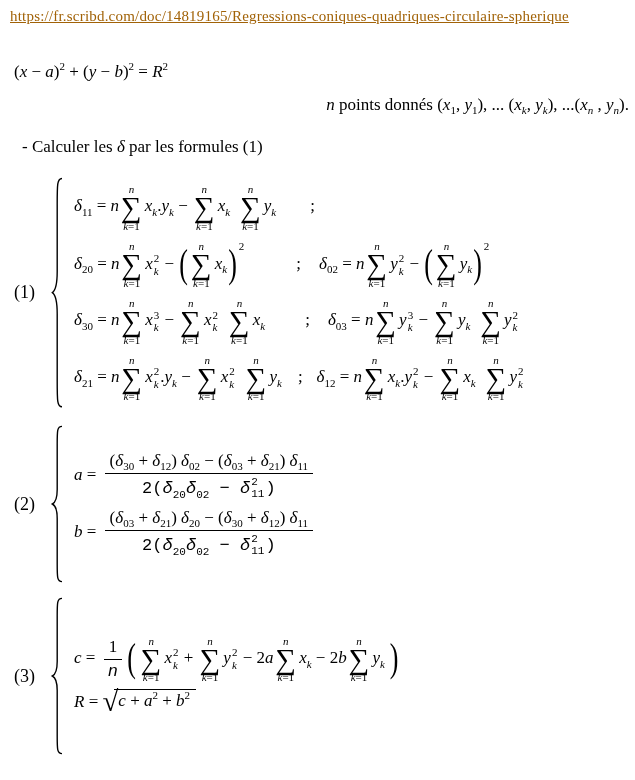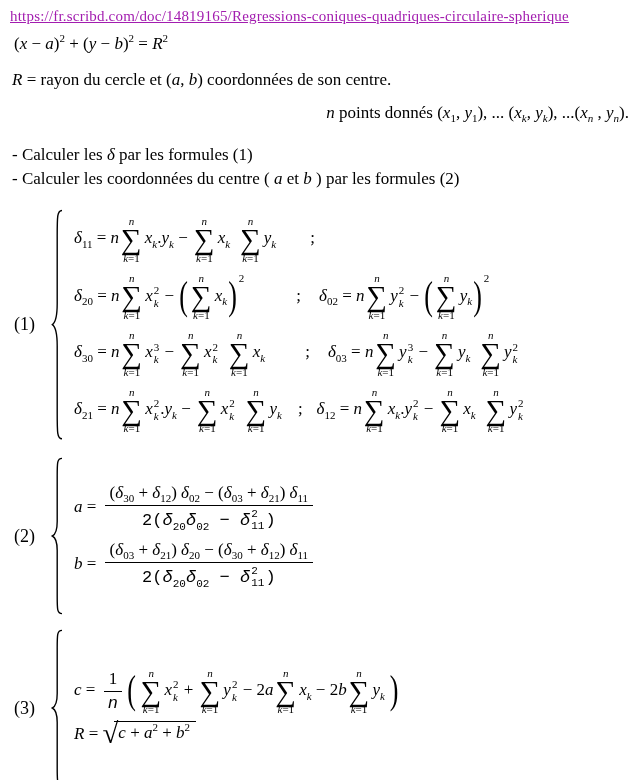--- a/index.html
+++ b/index.html
@@ -11,24 +11,24 @@
   }
   .page{padding:6px 6px 0 10px;}
   .url{
     display:inline-block;
     font-size:15px;
     text-decoration:underline;
     cursor:pointer;
     letter-spacing:0.2px;
   }
   .mline{white-space:nowrap;}
-  .eq-circle{margin-top:8px;margin-left:4px;}
+  .eq-circle{margin-top:36px;margin-left:4px;}
   .r-def{margin-top:16px;margin-left:2px;}
   .n-points{margin-top:13px;margin-left:2px;text-align:right;}
-  .bullets{margin-top:20px;margin-left:2px;line-height:24px;}
+  .bullets{margin-top:20px;margin-left:12px;line-height:24px;}
 
   
   .mv{font-style:italic;}
   .mt{font-style:normal;}
   sub.msub{font-size:11px;line-height:0;}
   sup.msup{font-size:11px;line-height:0;}
   .mbsup{font-size:11px;display:inline-block;vertical-align:19px;margin-left:1px;}
   .mss{display:inline-flex;flex-direction:column;align-items:flex-start;vertical-align:middle;line-height:1;margin:0 1px;}
   .mss .sst,.mss .ssb{font-size:11px;line-height:1.15;}
   .msum{display:inline-flex;flex-direction:column;align-items:center;vertical-align:middle;line-height:1;margin:0 3px 0 2px;}
@@ -56,31 +56,29 @@
   .srow{white-space:nowrap;}
   .sys1 .srow{margin:8px 0;}
   .sys2 .srow{margin:7px 0;}
   .sys3 .srow{margin:6px 0;}
 </style>
 </head>
 <body style="background: rgb(255, 255, 255); color: rgb(0, 0, 0);">
 
 <div class="page">
 
-  <a class="url" href="#" style="color: #a21caf; text-decoration: underline;">https://fr.scribd.com/doc/14819165/Regressions-coniques-quadriques-circulaire-spherique</a>
+  <a class="url" href="#" style="color: #a16207; text-decoration: underline;">https://fr.scribd.com/doc/14819165/Regressions-coniques-quadriques-circulaire-spherique</a>
 
   <div class="mline eq-circle"><span class="mt">(</span><span class="mv">x</span><span class="mt"> − </span><span class="mv">a</span><span class="mt">)</span><sup class="msup"><span>2</span></sup><span class="mt"> + (</span><span class="mv">y</span><span class="mt"> − </span><span class="mv">b</span><span class="mt">)</span><sup class="msup"><span>2</span></sup><span class="mt"> =  </span><span class="mv">R</span><sup class="msup"><span>2</span></sup></div>
 
-  <div class="mline r-def"><span class="mv">R</span><span class="mt"> = rayon du cercle et (</span><span class="mv">a</span><span class="mt">, </span><span class="mv">b</span><span class="mt">) coordonnées de son centre.</span></div>
 
   <div class="mline n-points"><span class="mv">n</span><span class="mt"> points donnés (</span><span class="mv">x</span><sub class="msub"><span>1</span></sub><span class="mt">, </span><span class="mv">y</span><sub class="msub"><span>1</span></sub><span class="mt">), ... (</span><span class="mv">x</span><sub class="msub"><span class="mv">k</span></sub><span class="mt">, </span><span class="mv">y</span><sub class="msub"><span class="mv">k</span></sub><span class="mt">), ...(</span><span class="mv">x</span><sub class="msub"><span class="mv">n</span></sub><span class="mt"> , </span><span class="mv">y</span><sub class="msub"><span class="mv">n</span></sub><span class="mt">).</span></div>
 
   <div class="bullets">
     <div class="mline"><span class="mt">- Calculer les </span><span class="mv">δ</span><span class="mt"> par les formules (1)</span></div>
-    <div class="mline"><span class="mt">- Calculer les coordonnées du centre ( </span><span class="mv">a</span><span class="mt"> et </span><span class="mv">b</span><span class="mt"> ) par les formules (2)</span></div>
   </div>
 
   <div class="systems">
       <div class="system sys1">
         <div class="sys-label">(1)</div>
         <div class="brace-box">
           <svg class="brace" viewBox="0 0 20 200" preserveAspectRatio="none">
             <path d="M15 3 C9 3 9 8 9 25 L9 82 C9 94 7 98 3 100 C7 102 9 106 9 118 L9 175 C9 192 9 197 15 197" fill="none" stroke="#000" stroke-width="1.4" vector-effect="non-scaling-stroke"></path>
           </svg>
         </div>

